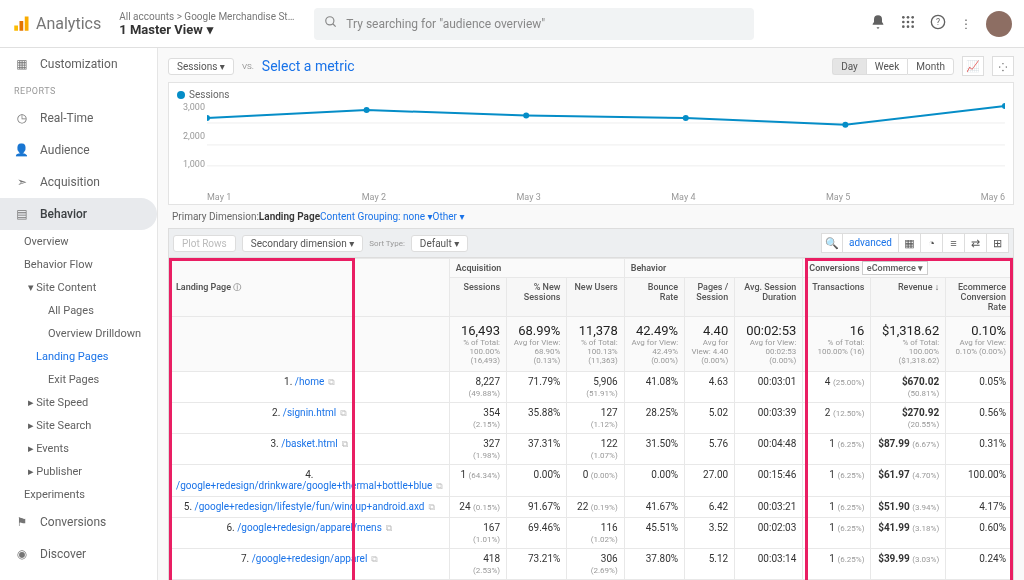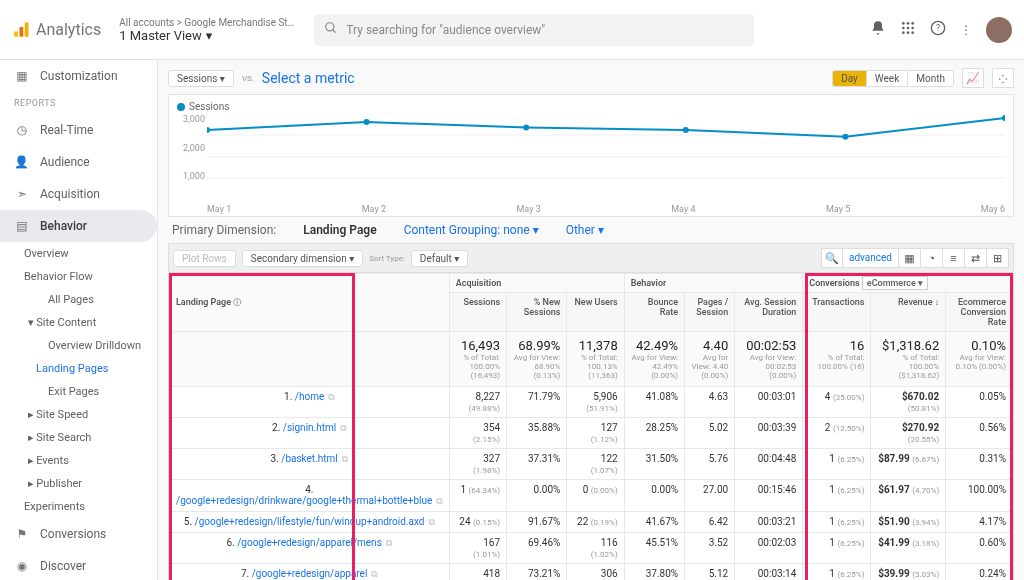--- a/index.html
+++ b/index.html
@@ -1,50 +1,50 @@
 <!DOCTYPE html>
 <html><head>
 <meta charset="utf-8">
 <style>
 *{box-sizing:border-box;margin:0;padding:0;font-family:Roboto,Arial,sans-serif}
 body{background:#f1f1f1;color:#333;font-size:12px;overflow:hidden}
 .app{width:1024px;height:580px;display:flex;flex-direction:column;background:#fff}
-.topbar{height:60px;display:flex;align-items:center;padding:0 12px;border-bottom:1px solid #e0e0e0;background:#fff}
+.topbar{height:48px;display:flex;align-items:center;padding:0 12px;border-bottom:1px solid #e0e0e0;background:#fff}
 .logo{display:flex;align-items:center;gap:6px;margin-right:18px}
 .logo-mark{width:18px;height:18px}
 .logo-text{color:#767676;font-size:16px}
 .account-path{font-size:10px;color:#777}
-.account-view{font-size:13px;font-weight:400;display:flex;align-items:center;gap:4px}
+.account-view{font-size:13px;font-weight:700;display:flex;align-items:center;gap:4px}
 .searchbox{flex:1;max-width:440px;margin-left:20px;background:#f1f3f4;border-radius:4px;height:32px;display:flex;align-items:center;padding:0 10px;color:#888}
 .top-icons{margin-left:auto;display:flex;align-items:center;gap:14px;color:#616161}
 .avatar{width:26px;height:26px;border-radius:50%;background:#8d6e63}
 .body{flex:1;display:flex;overflow:hidden}
 .sidebar{width:158px;border-right:1px solid #e5e5e5;background:#fff;display:flex;flex-direction:column;font-size:12px;overflow-y:auto}
 .side-item{display:flex;align-items:center;gap:10px;padding:8px 14px;color:#616161;cursor:pointer}
 .side-item.active{background:#e8eaed;color:#3c4043;font-weight:500;border-radius:0 16px 16px 0}
 .side-sub{padding-left:24px;font-size:11px;color:#616161;padding-top:5px;padding-bottom:5px;cursor:pointer}
 .side-sub.current{color:#1a73e8}
 .side-head{font-size:9px;color:#999;padding:6px 14px;letter-spacing:.5px}
 .side-icon{width:16px;height:16px;display:inline-flex;align-items:center;justify-content:center;color:#757575}
 .content{flex:1;background:#f9f9f9;overflow:auto;padding:8px 10px;position:relative}
 .timebar{display:flex;align-items:center;gap:8px;margin-bottom:6px}
 .chip{background:#fff;border:1px solid #ddd;border-radius:3px;padding:2px 8px;font-size:10px;color:#555}
 .timebtns{margin-left:auto;display:flex;gap:0}
 .timebtns .chip{border-radius:0;border-right:0}
-.timebtns .chip:first-child{border-radius:3px 0 0 3px;background:#eab308}
+.timebtns .chip:first-child{border-radius:3px 0 0 3px;background:#e5e5e5}
 .timebtns .chip:last-child{border-radius:0 3px 3px 0;border-right:1px solid #ddd}
 .tiny-icon-btn{width:22px;height:20px;border:1px solid #ddd;background:#fff;display:flex;align-items:center;justify-content:center;font-size:11px;color:#555}
 .chart-card{background:#fff;border:1px solid #e3e3e3;padding:6px 8px 2px}
 .chart-legend{font-size:10px;color:#666;display:flex;align-items:center;gap:4px;margin-bottom:2px}
 .dot{width:8px;height:8px;border-radius:50%;background:#058dc7}
 .chart{height:100px;position:relative}
 .yaxis{position:absolute;left:0;top:0;bottom:14px;width:28px;display:flex;flex-direction:column;justify-content:space-between;font-size:9px;color:#999;text-align:right}
 .xaxis{position:absolute;left:30px;right:0;bottom:0;display:flex;justify-content:space-between;font-size:9px;color:#999}
 svg.plot{position:absolute;left:30px;right:0;top:0;bottom:14px}
-.dim-row{display:flex;align-items:flex-start;gap:27px;font-size:12px;color:#666;padding:6px 4px}
+.dim-row{display:flex;align-items:flex-start;gap:0;font-size:10px;color:#666;padding:6px 4px}
 .dim-row a{color:#1a73e8;cursor:pointer}
 .dim-row .bold{font-weight:600;color:#333}
 .tools-row{display:flex;align-items:center;gap:6px;background:#edeff1;padding:4px;border:1px solid #ddd;font-size:10px}
 .tools-row .right{margin-left:auto;display:flex;gap:0}
 .tools-row .right .tiny-icon-btn{border-left:0}
 .tools-row .right .tiny-icon-btn:first-child{border-left:1px solid #ddd}
 .table-wrap{background:#fff;border:1px solid #ddd;border-top:0;position:relative}
 .highlight-col{position:absolute;top:0;bottom:0;border:3px solid #e91e63;pointer-events:none}
 .tbl{width:100%;border-collapse:collapse;font-size:10px}
 .tbl th,.tbl td{border:1px solid #e8e8e8;padding:4px 6px;text-align:right;vertical-align:top}
@@ -130,22 +130,22 @@
       <div class="side-item">
           <span class="side-icon">➣</span>
           <span>Acquisition</span>
         </div>
       <div class="side-item active">
           <span class="side-icon">▤</span>
           <span>Behavior</span>
         </div>
       <div class="side-sub">Overview</div>
       <div class="side-sub">Behavior Flow</div>
+      <div class="side-sub" style="padding-left:28px">▾ <span>Site Content</span></div>
       <div class="side-sub" style="padding-left:48px">All Pages</div>
-      <div class="side-sub" style="padding-left:28px">▾ <span>Site Content</span></div>
       <div class="side-sub" style="padding-left:48px">Overview Drilldown</div>
       <div class="side-sub current" style="padding-left:36px">Landing Pages</div>
       <div class="side-sub" style="padding-left:48px">Exit Pages</div>
       <div class="side-sub" style="padding-left:28px">▸ <span>Site Speed</span></div>
       <div class="side-sub" style="padding-left:28px">▸ <span>Site Search</span></div>
       <div class="side-sub" style="padding-left:28px">▸ <span>Events</span></div>
       <div class="side-sub" style="padding-left:28px">▸ <span>Publisher</span></div>
       <div class="side-sub">Experiments</div>
       <div class="side-item">
           <span class="side-icon">⚑</span>

